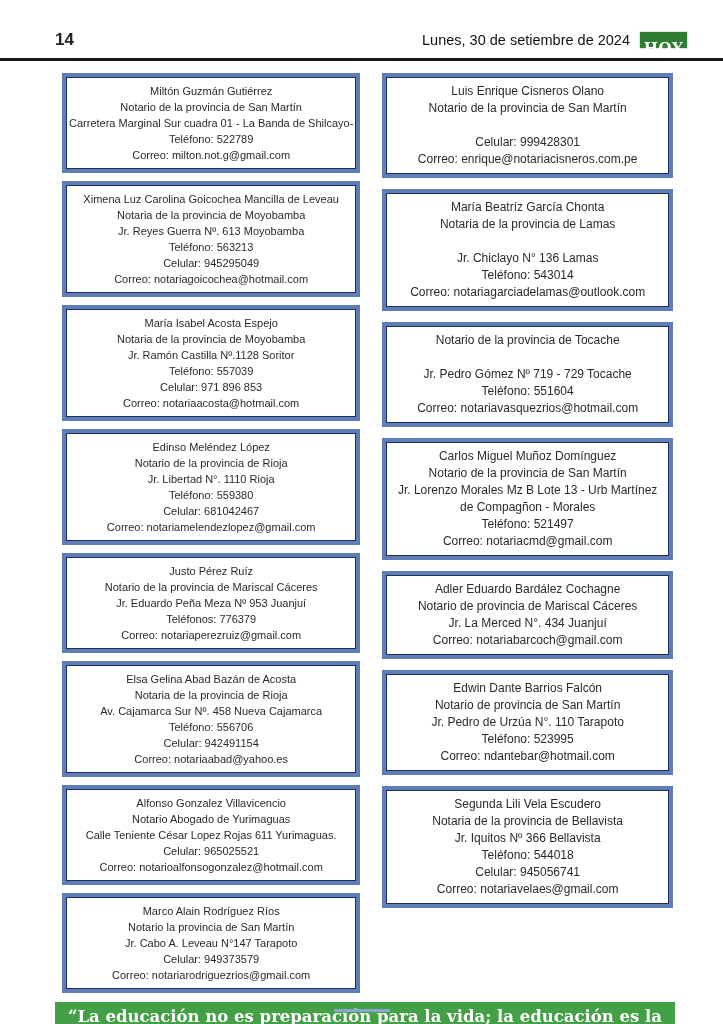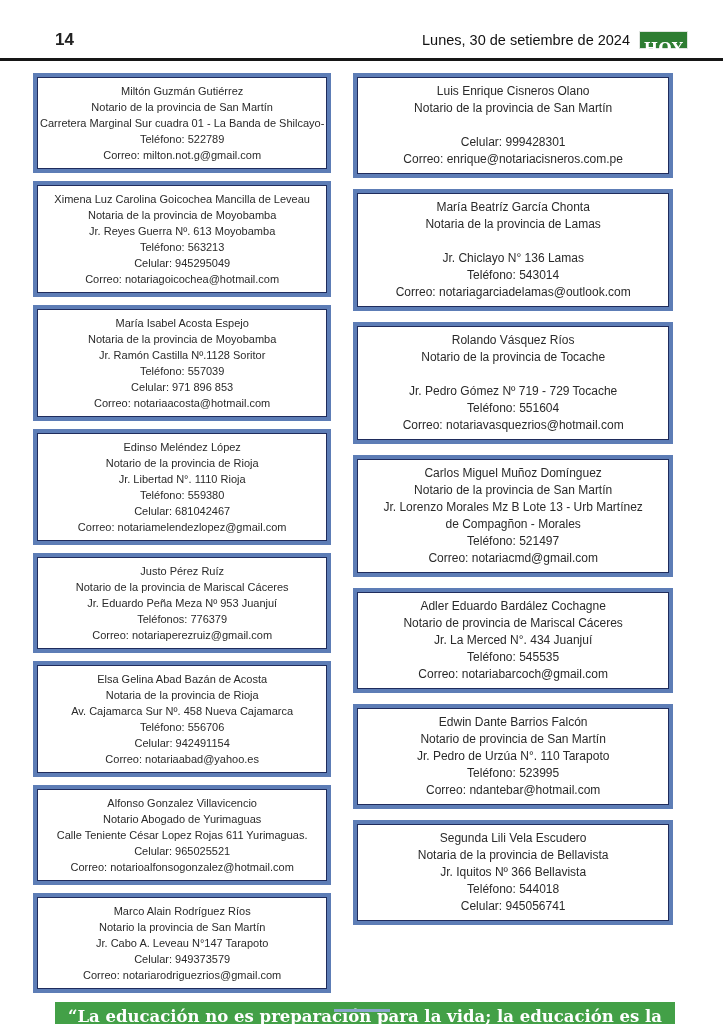--- a/index.html
+++ b/index.html
@@ -28,21 +28,21 @@
     box-shadow: 0 0 0 1px #dfe5e0;
     gap: 8px;
   }
   .logo-top { font-size: 7px; font-weight: bold; line-height: 8px; }
   .logo-main { font-size: 15px; font-weight: bold; line-height: 16px; font-family: "DejaVu Serif", serif; letter-spacing: 0.5px; }
   .header-rule { height: 3px; background: #161616; margin: 2px 0 10px 0; }
 
   
   .main-cols {
     display: flex;
-    padding: 2px 50px 0 33px;
+    padding: 2px 50px 0 62px;
     gap: 22px;
   }
   .col { display: flex; flex-direction: column; }
   .col-left  { width: 303px; gap: 8px; }
   .col-right { width: 344px; gap: 11px; }
 
   .notary-box {
     border: 4px solid var(--box-border-outer, #5d7db6);
     background: #fff;
   }
@@ -188,21 +188,20 @@
           <p class="notary-line">María Beatríz García Chonta</p>
           <p class="notary-line">Notaria de la provincia de Lamas</p>
           <p class="notary-line">&nbsp;</p>
           <p class="notary-line">Jr. Chiclayo N° 136 Lamas</p>
           <p class="notary-line">Teléfono: 543014</p>
           <p class="notary-line">Correo: notariagarciadelamas@outlook.com</p>
         </div>
       </div>
       <div class="notary-box">
         <div class="notary-inner">
-          <p class="notary-line">Rolando Vásquez Ríos</p>
           <p class="notary-line">Notario de la provincia de Tocache</p>
           <p class="notary-line">&nbsp;</p>
           <p class="notary-line">Jr. Pedro Gómez Nº 719 - 729 Tocache</p>
           <p class="notary-line">Teléfono: 551604</p>
           <p class="notary-line">Correo: notariavasquezrios@hotmail.com</p>
         </div>
       </div>
       <div class="notary-box">
         <div class="notary-inner">
           <p class="notary-line">Carlos Miguel Muñoz Domínguez</p>
@@ -211,40 +210,40 @@
           <p class="notary-line">de Compagñon - Morales</p>
           <p class="notary-line">Teléfono: 521497</p>
           <p class="notary-line">Correo: notariacmd@gmail.com</p>
         </div>
       </div>
       <div class="notary-box">
         <div class="notary-inner">
           <p class="notary-line">Adler Eduardo Bardález Cochagne</p>
           <p class="notary-line">Notario de provincia de Mariscal Cáceres</p>
           <p class="notary-line">Jr. La Merced N°. 434 Juanjuí</p>
-          <p class="notary-line">Teléfono: 545535</p>
           <p class="notary-line">Correo: notariabarcoch@gmail.com</p>
         </div>
       </div>
       <div class="notary-box">
         <div class="notary-inner">
           <p class="notary-line">Edwin Dante Barrios Falcón</p>
           <p class="notary-line">Notario de provincia de San Martín</p>
           <p class="notary-line">Jr. Pedro de Urzúa N°. 110 Tarapoto</p>
           <p class="notary-line">Teléfono: 523995</p>
           <p class="notary-line">Correo: ndantebar@hotmail.com</p>
         </div>
       </div>
       <div class="notary-box">
         <div class="notary-inner">
           <p class="notary-line">Segunda Lili Vela Escudero</p>
           <p class="notary-line">Notaria de la provincia de Bellavista</p>
           <p class="notary-line">Jr. Iquitos Nº 366 Bellavista</p>
           <p class="notary-line">Teléfono: 544018</p>
           <p class="notary-line">Celular: 945056741</p>
+          <p class="notary-line">Correo: notariavelaes@gmail.com</p>
         </div>
       </div>
     </div>
 </div>
 
 <div class="quote-bar">
   <span>“La educación no es preparación para la vida; la educación es la vida en sí misma”</span>
 </div>
 
 <div class="bottom-dash"></div>

